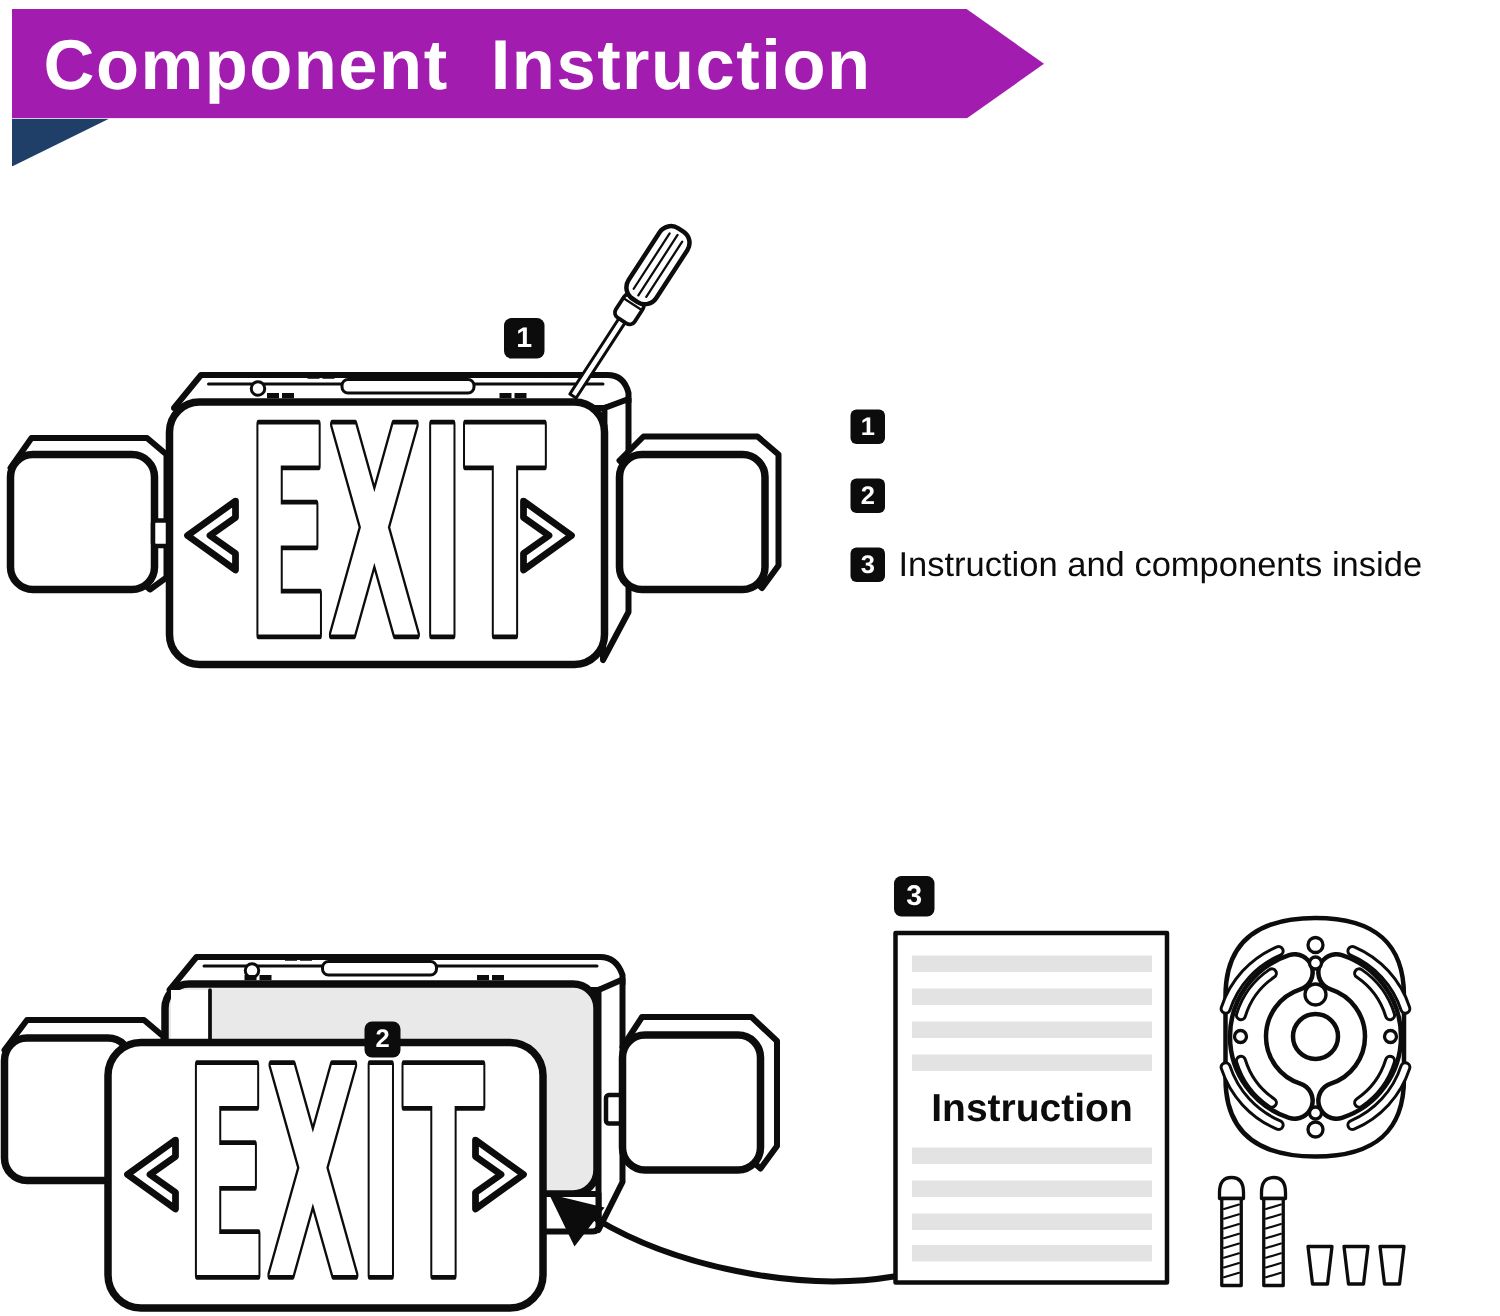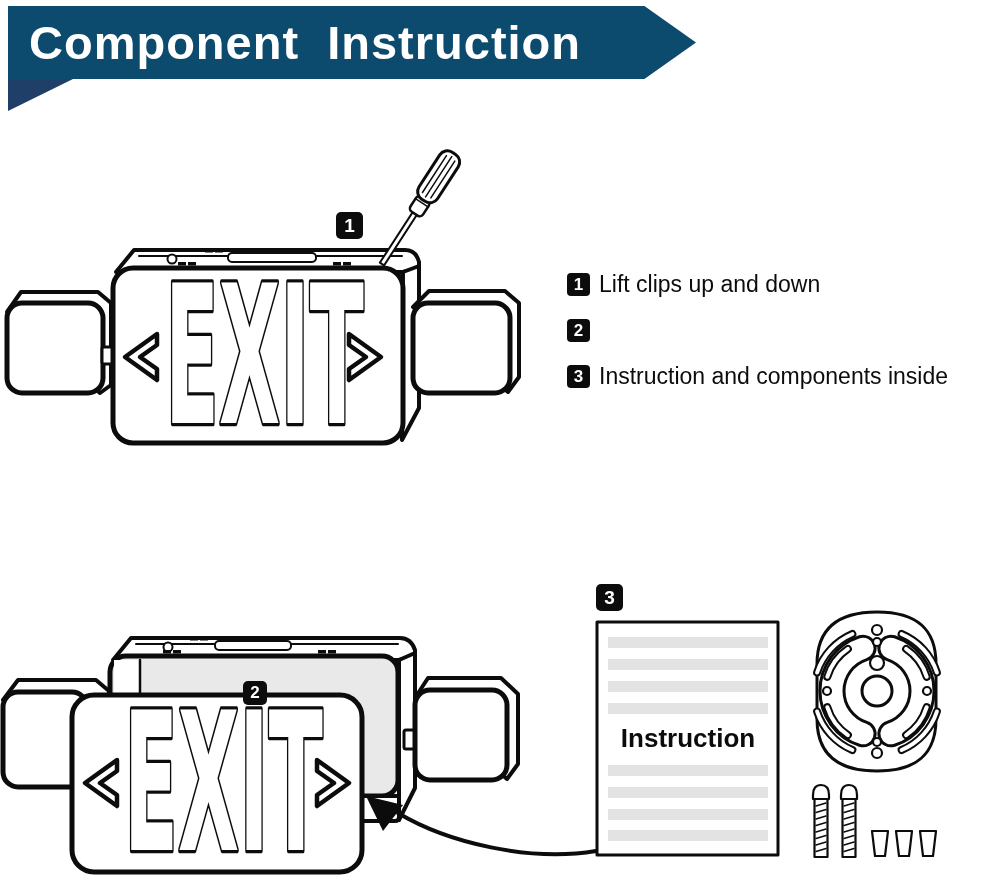--- a/index.html
+++ b/index.html
@@ -28,21 +28,21 @@
   .step-badge{flex:0 0 auto;width:23px;height:23px;background:#0c0c0c;color:#fff;
               border-radius:4px;display:flex;align-items:center;justify-content:center;
               font-weight:bold;font-size:17px;}
   .step-label{margin-left:9px;font-size:23px;color:#0c0c0c;white-space:nowrap;}
 </style>
 </head>
 <body>
 
 <div class="stage">
 
-  <div class="banner" style="background: #0c4a6e;">
+  <div class="banner" style="background: #a21caf;">
     <span class="banner-title">Component  Instruction</span>
   </div>
   <div class="banner-fold" style="background: rgb(31, 63, 105);"></div>
 
   <svg class="art" viewBox="0 0 1000 877" stroke-linejoin="round" stroke-linecap="round">
 
     <g fill="#fff" stroke="#0c0c0c">
 
       <g>
         <path d="M7,312 L21,292 L98,292 L111,303 L111,385 L100,393 Z" stroke-width="4"></path>
@@ -219,21 +219,20 @@
     </g>
   </svg>
 
   <div class="badge badge-1">1</div>
   <div class="badge badge-2">2</div>
   <div class="badge badge-3">3</div>
 
   <div class="steps">
     <div class="step-row">
       <span class="step-badge">1</span>
-      <span class="step-label">Lift clips up and down</span>
     </div>
     <div class="step-row">
       <span class="step-badge">2</span>
     </div>
     <div class="step-row">
       <span class="step-badge">3</span>
       <span class="step-label">Instruction and components inside</span>
     </div>
   </div>
 

